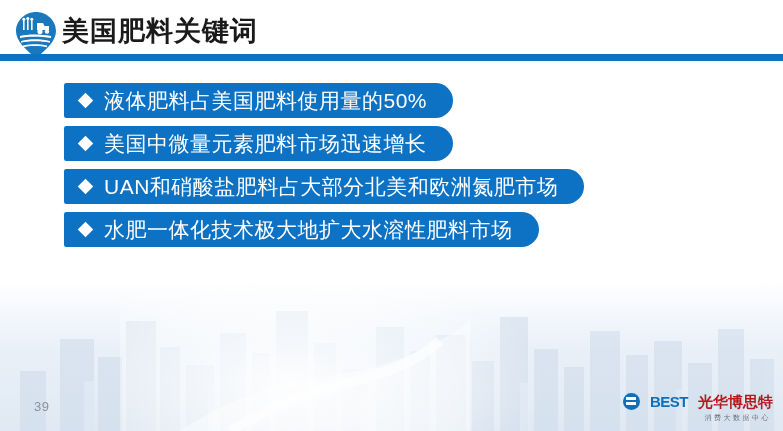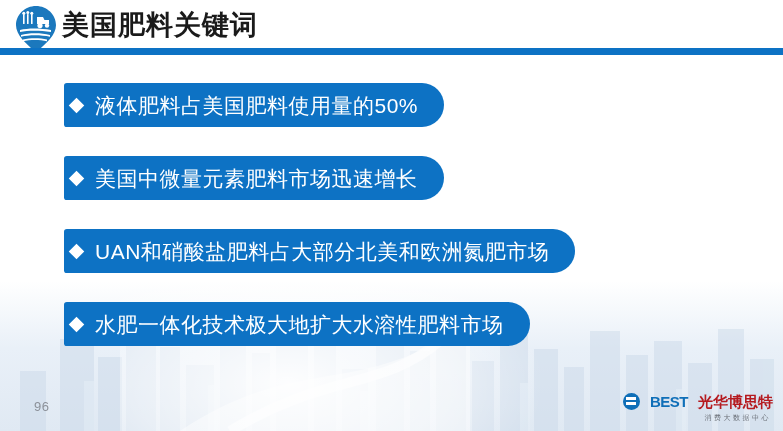--- a/index.html
+++ b/index.html
@@ -39,21 +39,21 @@
   .bg-sheen {
     position: absolute;
     left: 120px; bottom: -40px;
     width: 420px; height: 220px;
     background: radial-gradient(ellipse at 40% 60%, rgba(255,255,255,0.95) 0%, rgba(255,255,255,0.45) 45%, rgba(255,255,255,0) 72%);
   }
 
   
   .header {
     position: absolute;
-    left: 0; top: 0;
+    left: 0; top: 6px;
     width: 783px;
     height: 56px;
   }
   .logo-pin {
     position: absolute;
     left: 14px;
     top: 5px;
     width: 44px;
     height: 50px;
   }
@@ -79,30 +79,30 @@
 
   
   .bullets {
     position: absolute;
     left: 64px;
     top: 83px;
     width: 700px;
   }
   .pill {
     position: relative;
-    height: 44px;
-    margin-bottom: 29px;
+    height: 35px;
+    margin-bottom: 8px;
     background: #0d72c4;
     border-top-left-radius: 3px;
     border-bottom-left-radius: 3px;
     border-top-right-radius: 23px;
     border-bottom-right-radius: 23px;
     display: inline-flex;
     align-items: center;
-    padding: 0 26px 0 7px;
+    padding: 0 26px 0 16px;
     box-sizing: border-box;
     white-space: nowrap;
   }
   .pill-row { line-height: 0; }
   .bullet-diamond {
     display: inline-block;
     width: 11px;
     height: 11px;
     background: #ffffff;
     transform: rotate(45deg);
@@ -273,21 +273,21 @@
 
     <div class="pill-row">
       <div class="pill">
         <span class="bullet-diamond"></span>
         <span class="pill-text">水肥一体化技术极大地扩大水溶性肥料市场</span>
       </div>
     </div>
 
   </div>
 
-  <div class="page-num">96</div>
+  <div class="page-num">39</div>
 
   <div class="brand">
     <div class="brand-top">
       <span class="brand-b"></span>
       <span class="brand-est">BEST</span>
       <span class="brand-cn">光华博思特</span>
     </div>
     <div class="brand-sub">消费大数据中心</div>
   </div>
 

